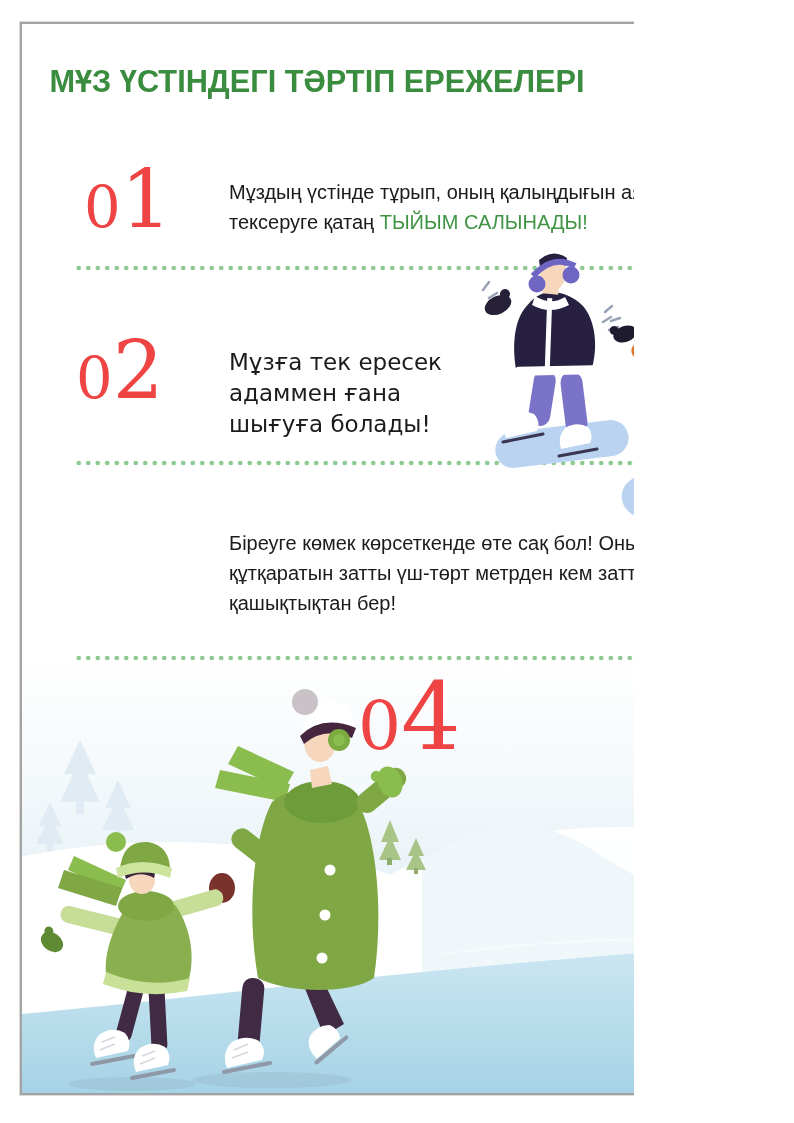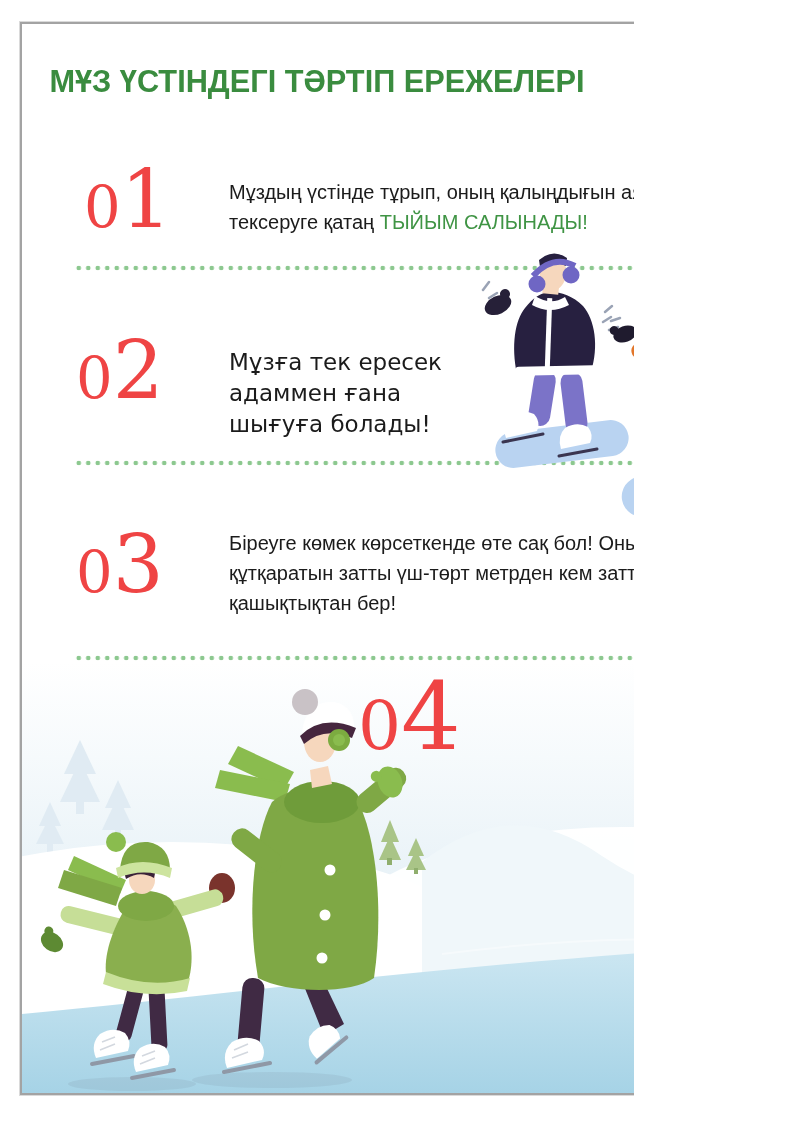--- a/index.html
+++ b/index.html
@@ -41,21 +41,20 @@
   <h1 class="title">МҰЗ ҮСТІНДЕГІ ТӘРТІП ЕРЕЖЕЛЕРІ</h1>
 
   <div class="num n1">01</div>
   <p class="txt t1"><span>Мұздың үстінде тұрып, оның қалыңдығын аяқпен тексеруге қатаң </span><span class="hl">ТЫЙЫМ САЛЫНАДЫ!</span></p>
   <div class="dots d1"></div>
 
   <div class="num n2">02</div>
   <p class="txt t2">Мұзға тек ересек адаммен ғана шығуға болады!</p>
   <div class="dots d2"></div>
 
-  <div class="num n3">03</div>
   <p class="txt t3">Біреуге көмек көрсеткенде өте сақ бол! Оны құтқаратын затты үш-төрт метрден кем затты қашықтықтан бер!</p>
   <div class="dots d3"></div>
 
   <svg class="skaters-top" viewBox="0 0 322 266" aria-hidden="true">
     <g>
       <rect x="50" y="176" width="134" height="36" rx="18" fill="#b9d3f1" transform="rotate(-7 117 194)"></rect>
       <rect x="86" y="120" width="22" height="56" rx="10" fill="#7b73c8" transform="rotate(9 97 148)"></rect>
       <rect x="118" y="122" width="22" height="62" rx="10" fill="#7b73c8" transform="rotate(-7 129 153)"></rect>
       <path d="M64,166 q13,-8 25,-2 q7,8 3,17 l-31,7 q-5,-13 3,-22 z" fill="#ffffff"></path>
       <path d="M58,192 l40,-8" stroke="#3a3550" stroke-width="3" fill="none" stroke-linecap="round"></path>

